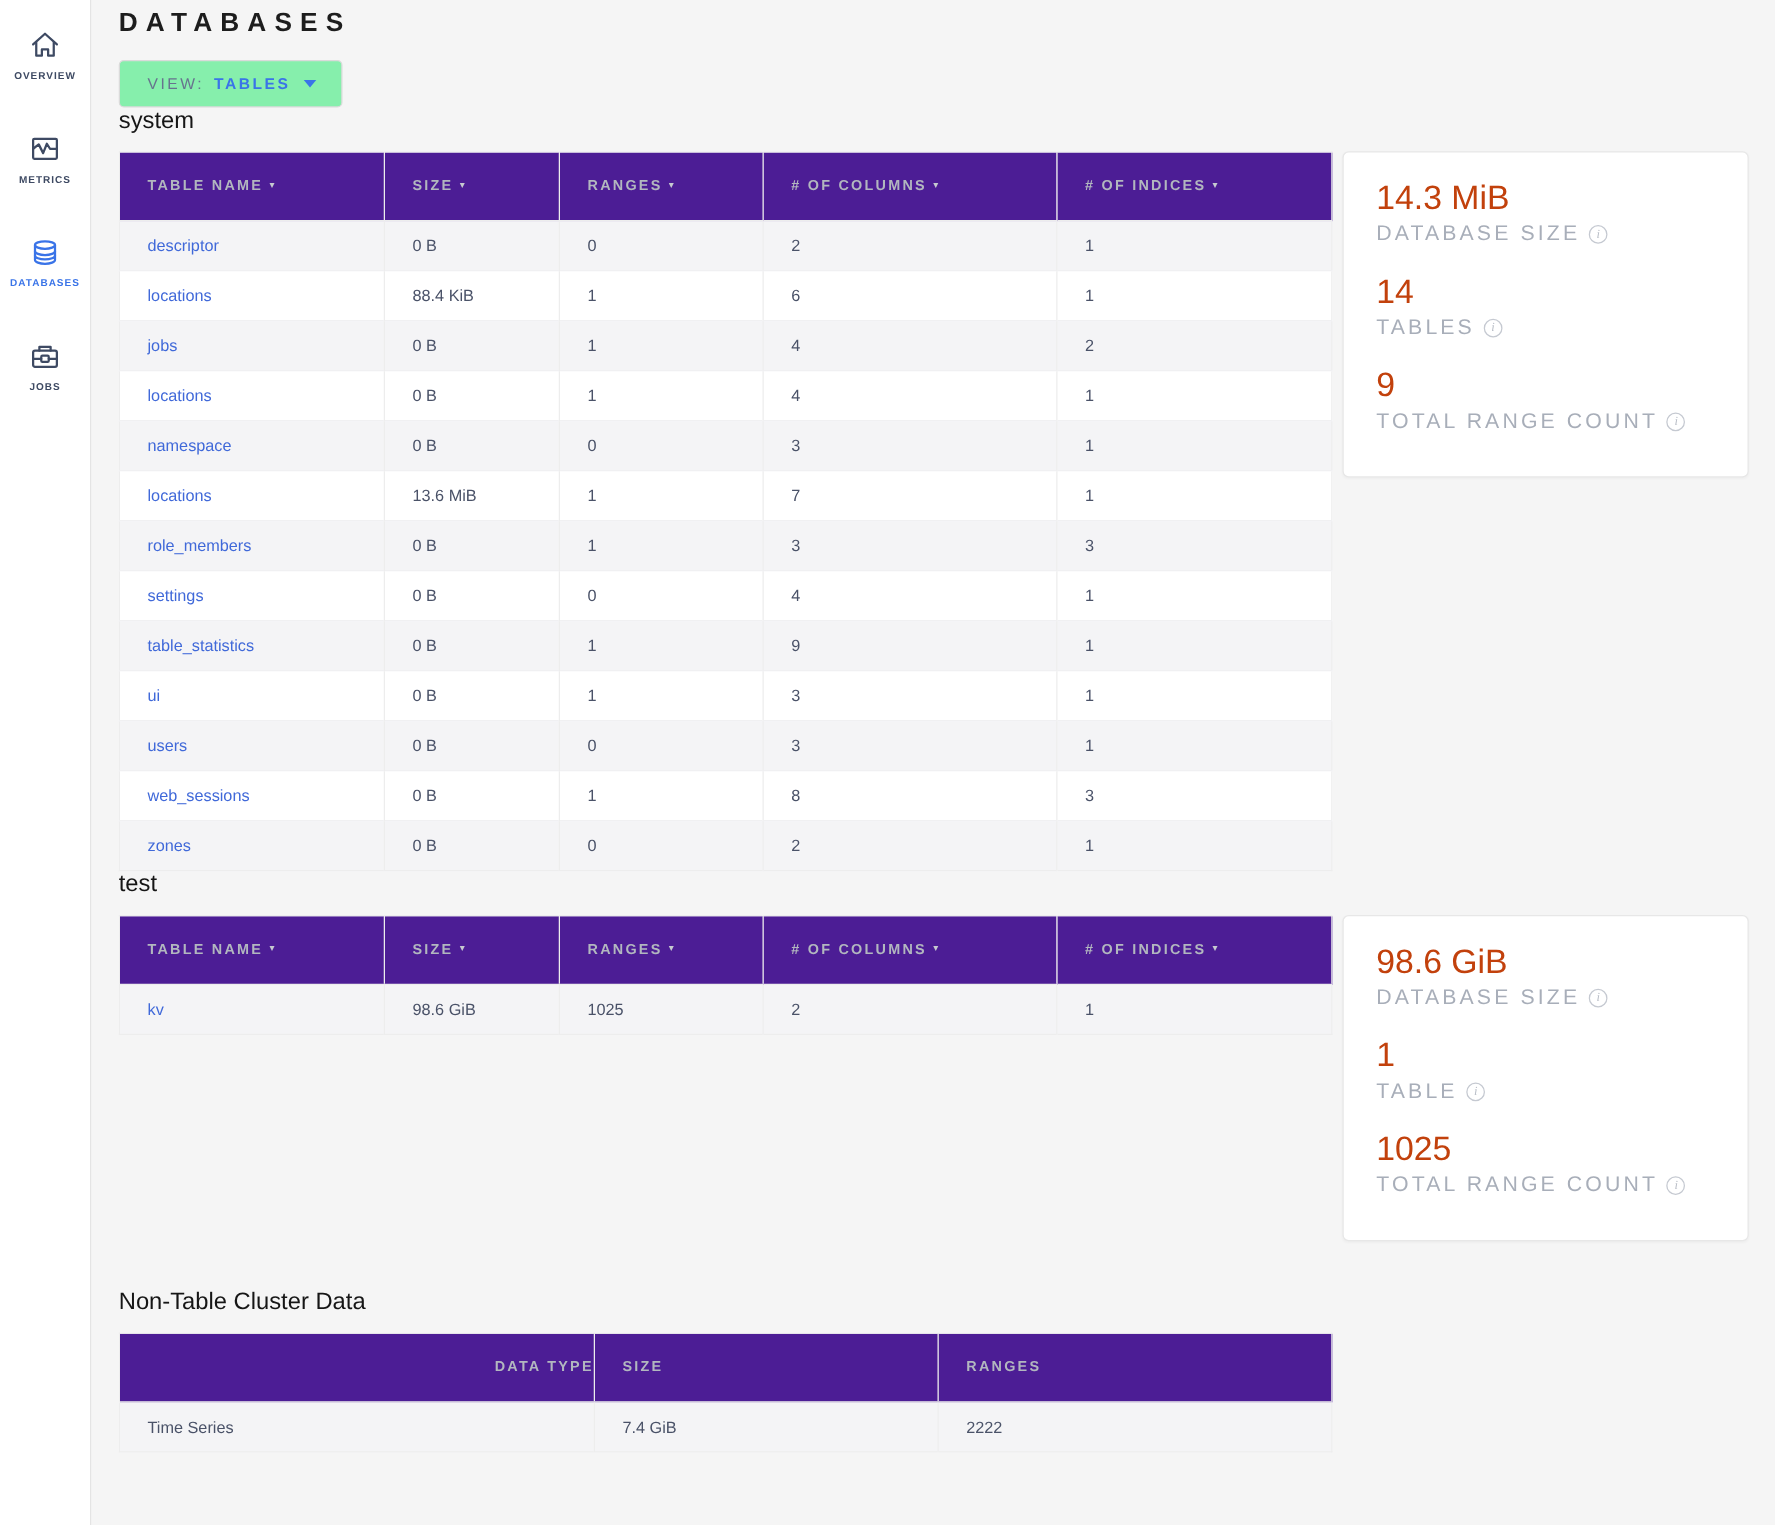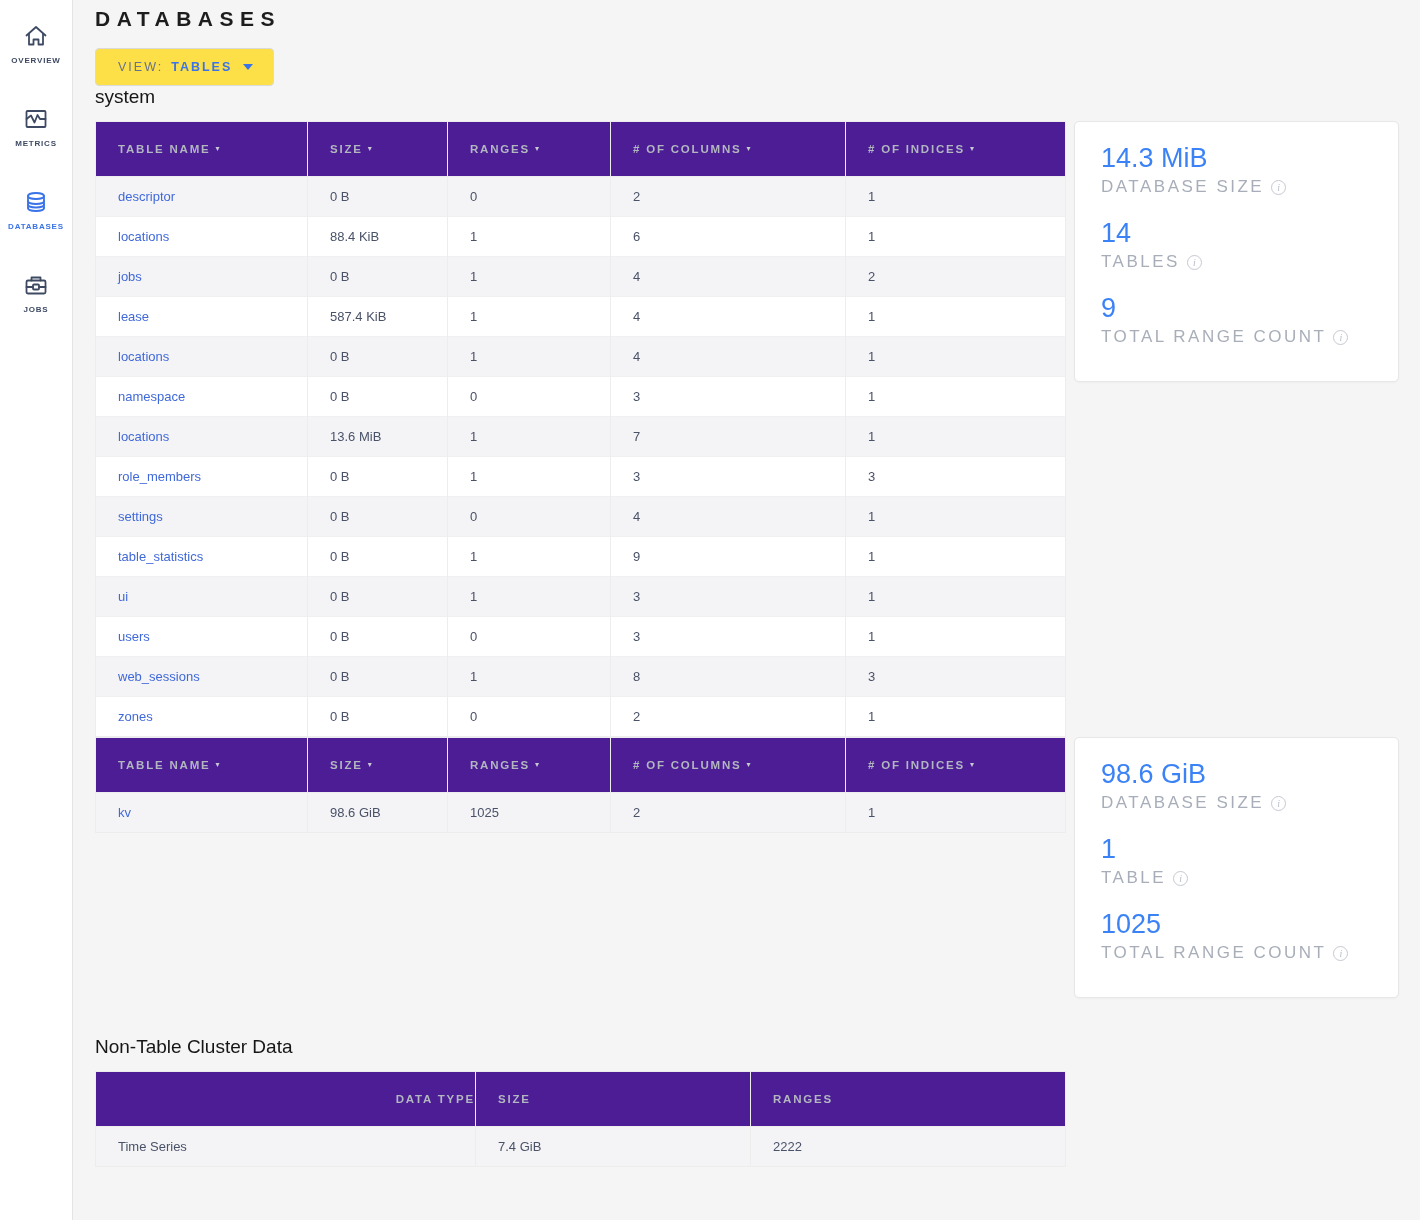--- a/index.html
+++ b/index.html
@@ -36,21 +36,21 @@
   
   .main { flex: 1; padding: 5px 0 0 22px; }
   .page-title {
     font-size: 21px; font-weight: 600; letter-spacing: 6.5px;
     color: #1d1d1d; margin-top: 2px;
   }
   .view-btn {
     margin-top: 17px;
     display: inline-flex; align-items: center;
     height: 38px; padding: 0 20px 0 22px;
-    background: #fde047; border: 1px solid #dadada; border-radius: 4px;
+    background: #86efac; border: 1px solid #dadada; border-radius: 4px;
     font-size: 12.5px; letter-spacing: 2px; cursor: pointer;
   }
   .view-btn .view-label { color: #67738e; margin-right: 8px; }
   .view-btn .view-value { color: #3a74e8; font-weight: 600; }
   .caret-down {
     display: inline-block; margin-left: 11px;
     width: 0; height: 0;
     border-left: 5px solid transparent; border-right: 5px solid transparent;
     border-top: 6px solid #3a74e8;
   }
@@ -103,21 +103,21 @@
   
   .summary-card {
     width: 325px; min-height: 235px;
     margin-left: 8px;
     background: #fff;
     border: 1px solid #e7e7e7; border-radius: 5px;
     box-shadow: 0 1px 2px rgba(0,0,0,0.03);
     padding: 20px 24px 14px 26px;
   }
   .stat { margin-bottom: 20px; }
-  .stat-value { font-size: 27px; font-weight: 500; color: #3b82f6; line-height: 32px; }
+  .stat-value { font-size: 27px; font-weight: 500; color: #c2410c; line-height: 32px; }
   .stat-label-row { display: flex; align-items: center; margin-top: 3px; }
   .stat-label {
     font-size: 17px; font-weight: 500; letter-spacing: 2.5px;
     color: #a8aeb9; text-transform: uppercase;
   }
   .info-icon {
     margin-left: 7px;
     width: 15px; height: 15px; border-radius: 50%;
     border: 1px solid #c5c9d1; color: #b9bec7;
     font-size: 10px; line-height: 13px; text-align: center;
@@ -204,27 +204,20 @@
             <td>1</td>
           </tr>
           <tr>
             <td><a href="#">jobs</a></td>
             <td>0 B</td>
             <td>1</td>
             <td>4</td>
             <td>2</td>
           </tr>
           <tr>
-            <td><a href="#">lease</a></td>
-            <td>587.4 KiB</td>
-            <td>1</td>
-            <td>4</td>
-            <td>1</td>
-          </tr>
-          <tr>
             <td><a href="#">locations</a></td>
             <td>0 B</td>
             <td>1</td>
             <td>4</td>
             <td>1</td>
           </tr>
           <tr>
             <td><a href="#">namespace</a></td>
             <td>0 B</td>
             <td>0</td>
@@ -308,20 +301,21 @@
         <div class="stat-value">9</div>
         <div class="stat-label-row">
           <span class="stat-label">TOTAL RANGE COUNT</span>
           <span class="info-icon">i</span>
         </div>
       </div>
     </aside>
   </div>
 
   
+  <h2 class="section-heading">test</h2>
   <div class="section-row">
     <table class="data-table db-table" data-table="sections.1.table">
       <thead>
           <tr>
             <th><span>TABLE NAME</span><span class="sort-arrow">▾</span></th>
             <th><span>SIZE</span><span class="sort-arrow">▾</span></th>
             <th><span>RANGES</span><span class="sort-arrow">▾</span></th>
             <th><span># OF COLUMNS</span><span class="sort-arrow">▾</span></th>
             <th><span># OF INDICES</span><span class="sort-arrow">▾</span></th>
           </tr>

